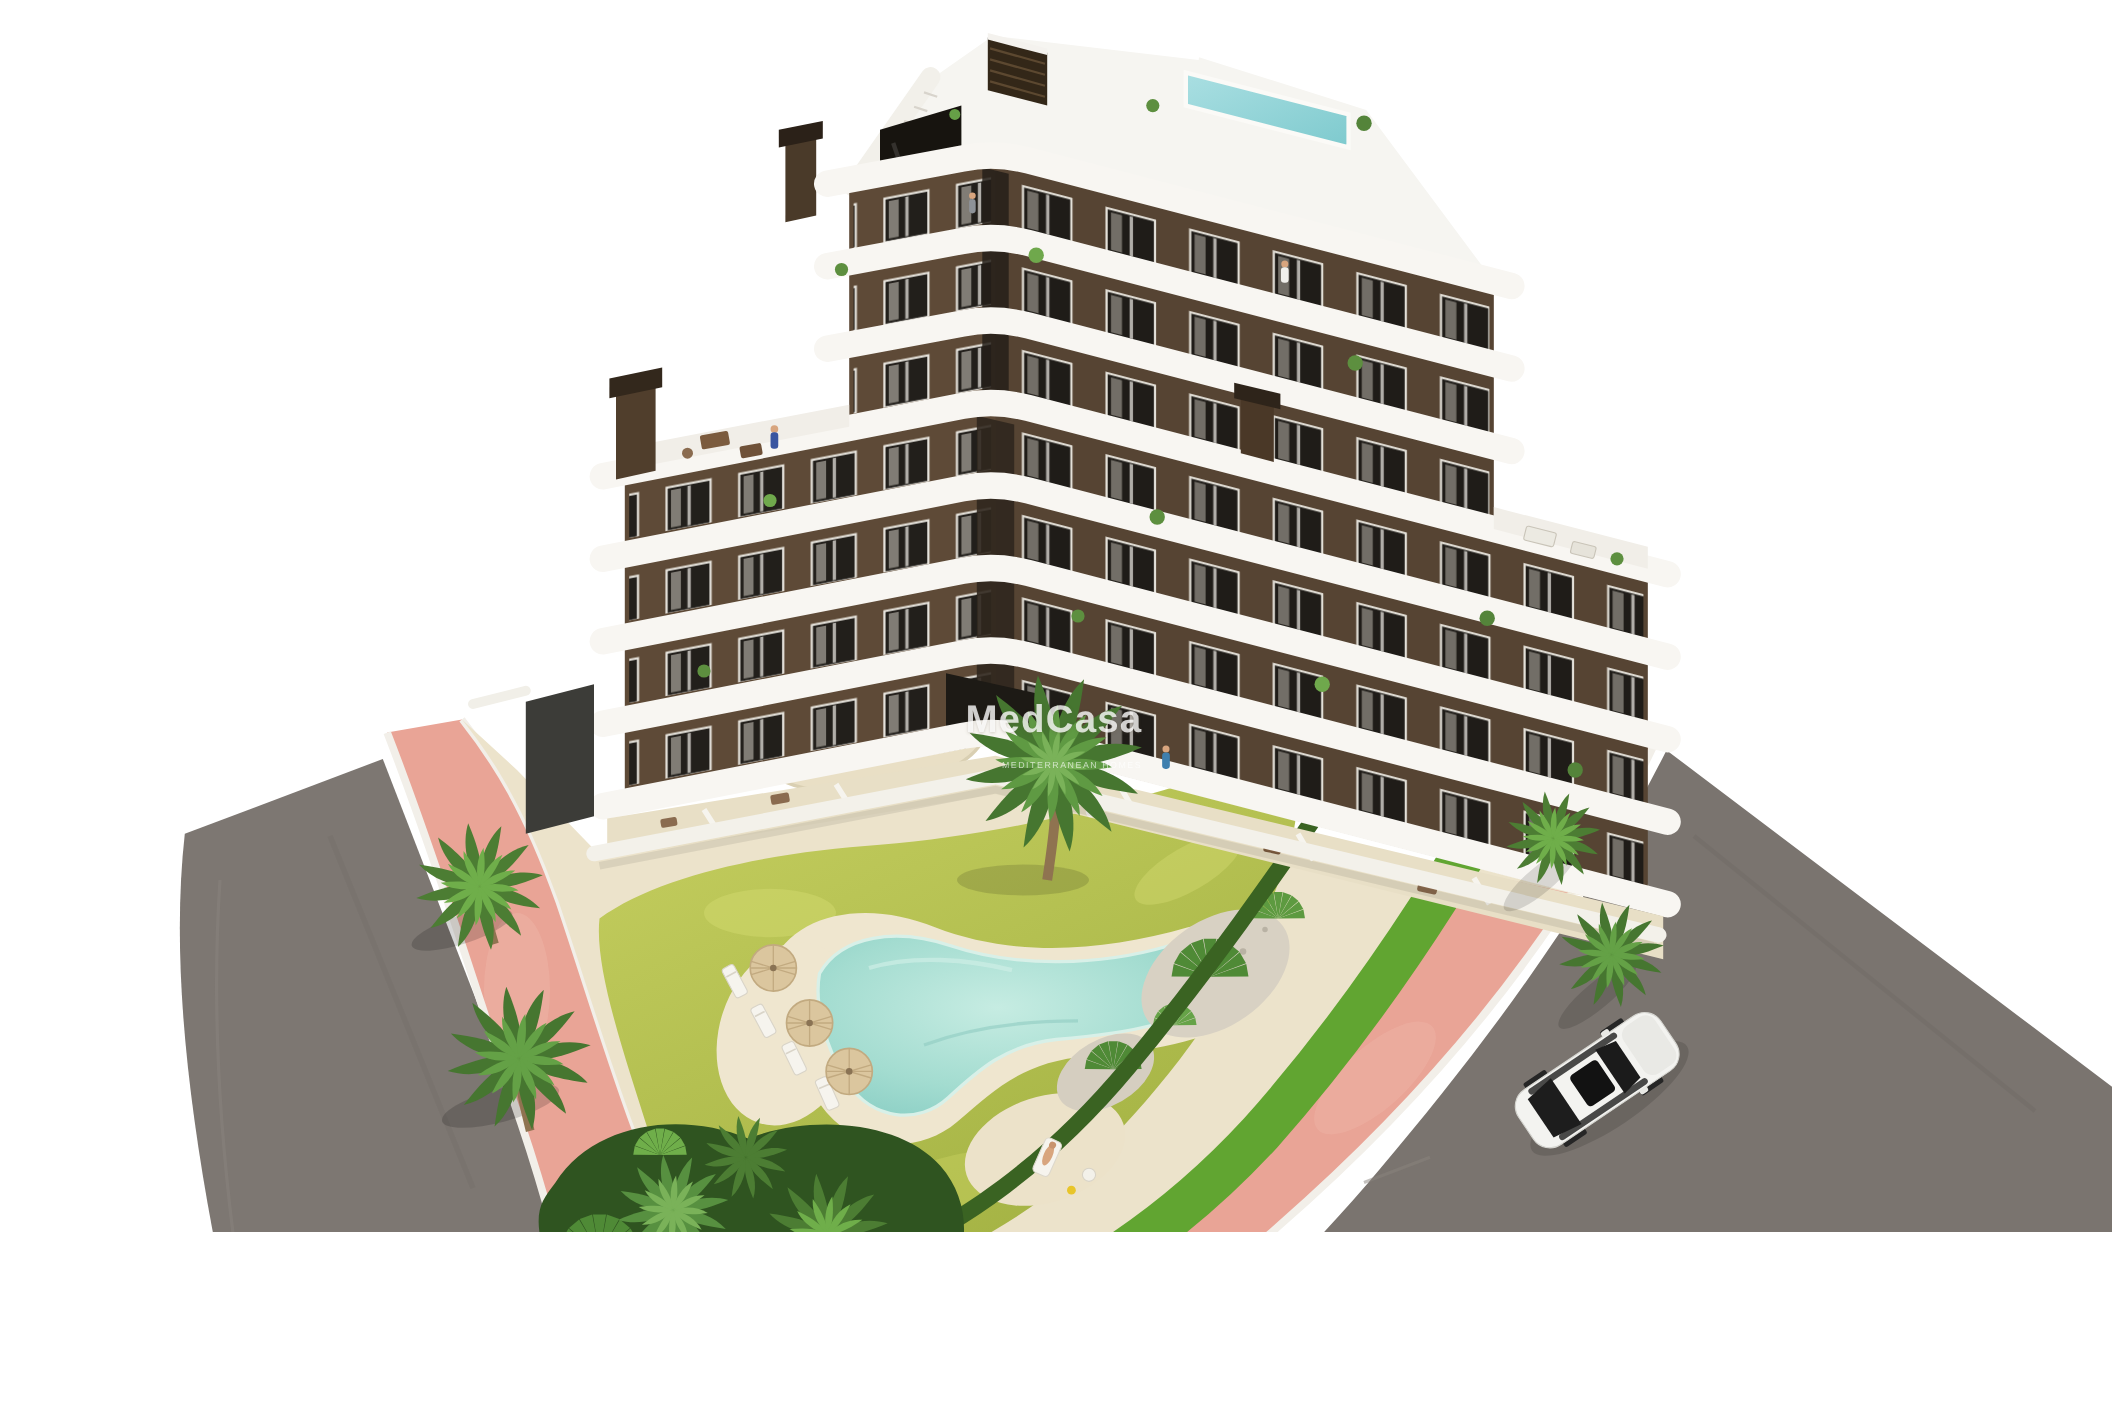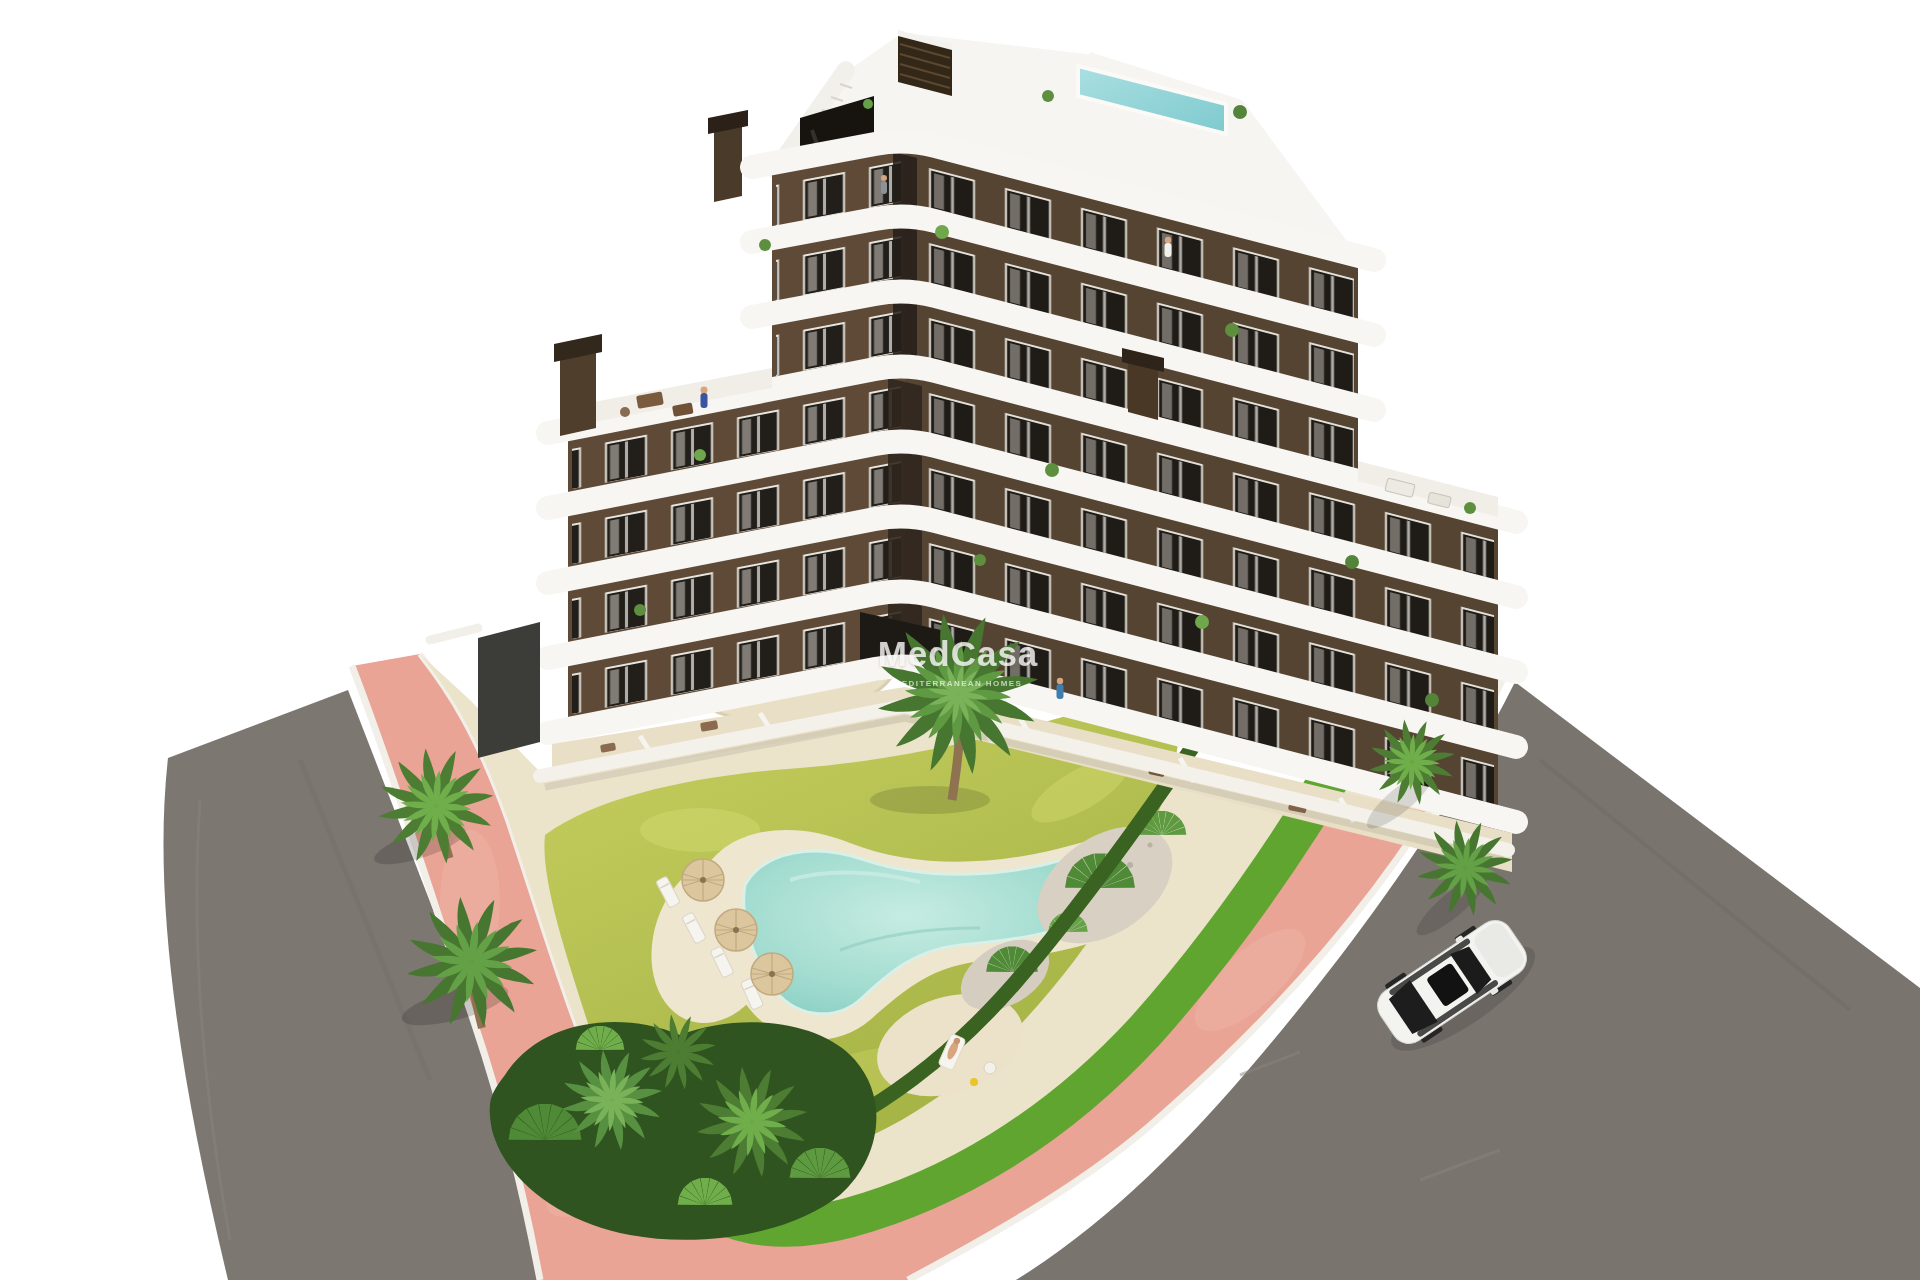--- a/index.html
+++ b/index.html
@@ -1,24 +1,24 @@
 <!DOCTYPE html>
 <html><head>
 <meta charset="utf-8">
 <style>
   html,body{margin:0;padding:0;background:#ffffff;}
-  .stage{position:relative;width:1920px;height:1280px;overflow:hidden;background:#14532d;
+  .stage{position:relative;width:1920px;height:1120px;overflow:hidden;background:#14532d;
          font-family:"Liberation Sans",sans-serif;}
   .stage svg{position:absolute;inset:0;}
   .watermark{position:absolute;left:958px;top:636px;transform:translateX(-50%);
              text-align:center;pointer-events:none;}
   .wm-title{font-size:35px;font-weight:700;letter-spacing:1px;color:rgba(255,255,255,0.78);
             text-shadow:0 1px 3px rgba(90,80,60,0.25);line-height:1;}
-  .wm-sub{margin-top:8px;font-size:8px;font-weight:700;letter-spacing:1.4px;
-          color:rgba(255,255,255,0.66);}
+  .wm-sub{margin-top:20px;font-size:8px;font-weight:400;letter-spacing:1.4px;
+          color:rgba(255,255,255,0.66);text-align:right;}
 </style>
 </head>
 <body>
 
 <div class="stage">
 <svg width="1920" height="1280" viewBox="0 0 1920 1280">
   <defs>
     <linearGradient id="glawn" x1="0" y1="0" x2="0.6" y2="1">
       <stop offset="0" stop-color="#c6cf60"></stop>
           <stop offset="1" stop-color="#a3b243"></stop>

